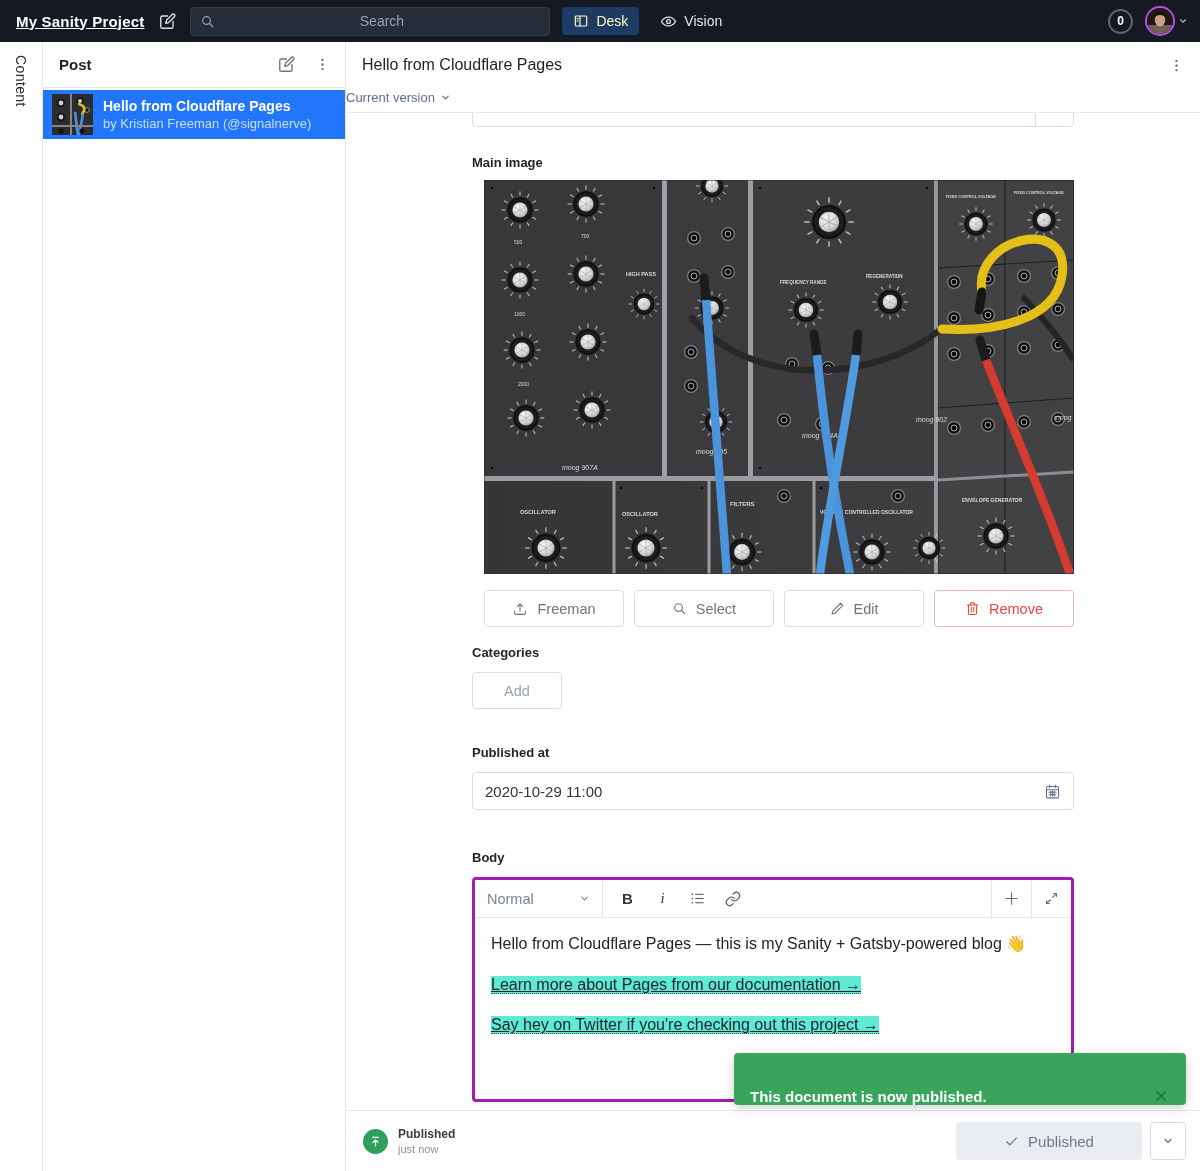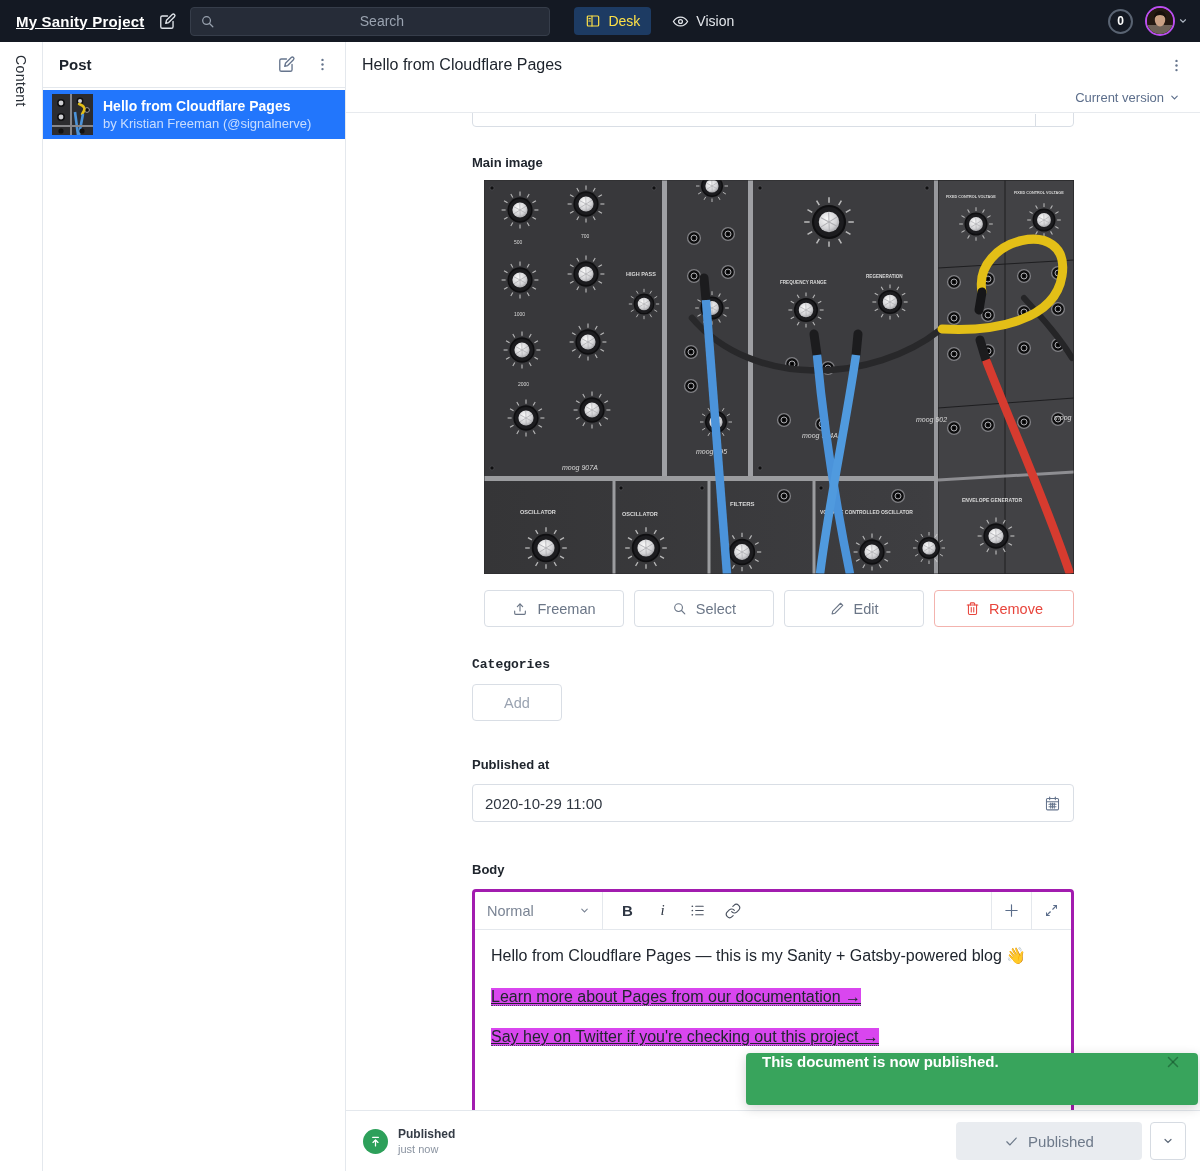--- a/index.html
+++ b/index.html
@@ -13,21 +13,21 @@
   
   .navbar { height:42px; background:#141923; display:flex; align-items:center; padding:0 12px 0 16px; }
   .project-title { color:#fff; font-weight:700; font-size:15px; letter-spacing:.2px; white-space:nowrap;text-decoration:underline; }
   .nav-icon-btn { background:none; border:none; color:#dfe3e9; margin-left:14px; cursor:pointer; display:flex; align-items:center; }
   .searchbar { width:360px; height:29px; background:#262c38; border:1px solid #363d4a; border-radius:4px;
     display:flex; align-items:center; gap:8px; padding:0 9px; margin-left:13px; color:#98a1ae; }
   .searchbar input { flex:1; background:transparent; border:none; outline:none; color:#e6e9ee; font-size:14px; font-family:inherit;text-align:center; }
   .searchbar input::placeholder { color:#9aa3b0; }
   .nav-tab { display:flex; align-items:center; gap:7px; font-size:14px; border:none; background:none;
     padding:6px 11px; border-radius:4px; cursor:pointer; white-space:nowrap; }
-  .nav-tab.active { background:#1d3b63; color:#fde047; margin-left:24px;text-align:center; }
+  .nav-tab.active { background:#1d3b63; color:#fef9c3; margin-left:12px;text-align:center; }
   .nav-tab.plain { color:#e3e6eb; margin-left:10px; }
   .nav-spacer { flex:1; }
   .presence-badge { width:25px; height:25px; border-radius:50%; border:2px solid #596372; color:#fff;
     font-size:12px; font-weight:700; display:flex; align-items:center; justify-content:center; background:transparent; cursor:pointer; }
   .avatar-wrap { display:flex; align-items:center; gap:3px; margin-left:12px; cursor:pointer; background:none; border:none; color:#aeb6c2; }
   .avatar-ring { width:30px; height:30px; border-radius:50%; border:2px solid #bb4ef1; overflow:hidden; background:#30231a; }
 
   
   .app { display:flex; height:1129px; }
   .rail { width:43px; border-right:1px solid #e4e8ed; padding-top:13px; display:flex; justify-content:center; background:#fff; }
@@ -39,39 +39,39 @@
   .ghost-btn { background:none; border:none; color:#66758d; cursor:pointer; display:flex; align-items:center; padding:2px; }
   .list-item { height:49px; margin-top:2px; background:#2276fc; display:flex; align-items:center; gap:10px; padding:0 10px 0 9px; cursor:pointer; }
   .thumb { width:41px; height:41px; flex:0 0 41px; overflow:hidden; }
   .item-title { color:#fff; font-size:14px; font-weight:600; line-height:1.25; }
   .item-sub { color:rgba(255,255,255,.75); font-size:13px; margin-top:1px; }
 
   .pane-doc { flex:1; min-width:0; display:flex; flex-direction:column; background:#fff; }
   .doc-header { border-bottom:1px solid #e7eaee; }
   .doc-title-row { height:46px; display:flex; align-items:center; padding:0 13px 0 16px; }
   .doc-title { flex:1; font-size:16px; font-weight:500; color:#1c222b; }
-  .doc-version-row { height:24px; display:flex; justify-content:flex-end; align-items:center; gap:5px;
+  .doc-version-row { height:24px; display:flex; justify-content:flex-start; align-items:center; gap:5px;
     padding:0 20px 6px 0; color:#5c6e8b; font-size:13px; cursor:pointer; }
 
   .doc-scroll { flex:1; overflow:hidden; display:flex; justify-content:center; }
   .doc-content { width:602px; }
 
   .sliver { height:14px; overflow:hidden; position:relative; }
   .sliver-input { position:absolute; bottom:0; left:0; right:0; height:38px; border:1px solid #d9dee5; border-radius:4px; background:#fff; }
   .sliver-divider { position:absolute; bottom:1px; right:38px; width:1px; height:12px; background:#d9dee5; }
 
   .field-label { font-size:13px; font-weight:600; color:#20262e; }
   .mt-img { margin-top:28px; }
   .image-box { margin:10px 0 0 12px; width:590px; height:394px; cursor:pointer; }
   .img-actions { display:grid; grid-template-columns:repeat(4,1fr); gap:10px; margin:16px 0 0 12px; width:590px; }
   .btn { height:37px; border:1px solid #d9dee5; border-radius:4px; background:#fff; color:#6b7687;
     font-size:14.5px; font-family:inherit; display:flex; align-items:center; justify-content:center; gap:9px; cursor:pointer; }
   .btn.danger { color:#e8453c; border-color:#f3b3ae; }
 
-  .mt-cat { margin-top:30px;font-family:Liberation Mono, monospace; }
+  .mt-cat { margin-top:18px; }
   .add-btn { margin-top:12px; width:90px; height:37px; border:1px solid #d9dee5; border-radius:4px;
     background:#fff; color:#9aa3b1; font-size:14.5px; font-family:inherit; cursor:pointer; }
 
   .mt-pub { margin-top:36px; }
   .text-input { margin-top:12px; height:38px; border:1px solid #d9dee5; border-radius:4px; display:flex;
     align-items:center; padding:0 12px; }
   .text-input input { flex:1; border:none; outline:none; font-size:15px; color:#303741; font-family:inherit; background:transparent; }
   .cal-ic { color:#66758d; }
 
   .mt-body { margin-top:40px; }
@@ -81,37 +81,37 @@
     color:#7a8494; font-size:14.5px; border:none; border-right:1px solid #e4e8ed; background:none; font-family:inherit; cursor:pointer; }
   .tb-group { flex:1; display:flex; align-items:center; gap:2px; padding:0 8px; }
   .tb-btn { width:33px; height:28px; border:none; background:none; display:flex; align-items:center; justify-content:center;
     color:#4a5260; cursor:pointer; border-radius:3px; }
   .tb-b { font-weight:700; font-size:15px; color:#2f3744; font-family:inherit; }
   .tb-i { font-style:italic; font-size:15px; font-family:"Liberation Serif", serif; color:#2f3744; }
   .tb-sq { width:40px; border:none; background:none; border-left:1px solid #e4e8ed; display:flex; align-items:center;
     justify-content:center; color:#5c6e8b; cursor:pointer; }
   .editor-body { padding:15px 16px; font-size:16px; color:#20262e; }
   .editor-body p { margin:0 0 19px; line-height:1.35; }
-  .pt-link { color:#20262e; background:#d946ef; text-decoration:underline; border-bottom:1px dotted #4a5260; cursor:pointer; }
+  .pt-link { color:#20262e; background:#5eead4; text-decoration:underline; border-bottom:1px dotted #4a5260; cursor:pointer; }
 
   
   .doc-footer { height:61px; border-top:1px solid #e4e8ed; background:#fff; display:flex; align-items:center;
     padding:0 14px 0 17px; }
   .pub-circle { width:25px; height:25px; border-radius:50%; background:#2da05a; color:#fff; display:flex;
     align-items:center; justify-content:center; margin-right:10px; flex:0 0 25px; }
   .pub-meta-title { font-size:12px; font-weight:600; color:#353c46; }
   .pub-meta-time { font-size:11px; color:#8a93a0; margin-top:2px; }
   .published-btn { width:186px; height:38px; border:none; border-radius:4px; background:#e9ecf0; color:#6e7a8a;
     font-size:15px; font-family:inherit; display:flex; align-items:center; justify-content:center; gap:9px; }
   .chev-btn { width:36px; height:38px; margin-left:8px; border:1px solid #d6dbe2; border-radius:4px; background:#fff;
     color:#5c6878; display:flex; align-items:center; justify-content:center; cursor:pointer; }
 
   
-  .toast { position:absolute; top:1053px; right:2px; width:452px; height:52px; background:#38a45c; border-radius:4px;
-    display:flex; align-items:flex-start; padding:0 16px; box-shadow:0 3px 12px rgba(0,0,0,.18); z-index:40; }
+  .toast { position:absolute; top:1053px; right:14px; width:452px; height:52px; background:#38a45c; border-radius:4px;
+    display:flex; align-items:flex-end; padding:0 16px; box-shadow:0 3px 12px rgba(0,0,0,.18); z-index:40; }
   .toast-msg { flex:1; color:#fff; font-size:15px; font-weight:600; }
   .toast-x { background:none; border:none; color:rgba(16,70,38,.5); cursor:pointer; display:flex; }
 
   
   .ph-label { fill:#d9d9d9; font-family:"Liberation Sans",sans-serif; }
 </style>
 </head>
 <body>
 
 <header class="navbar">

